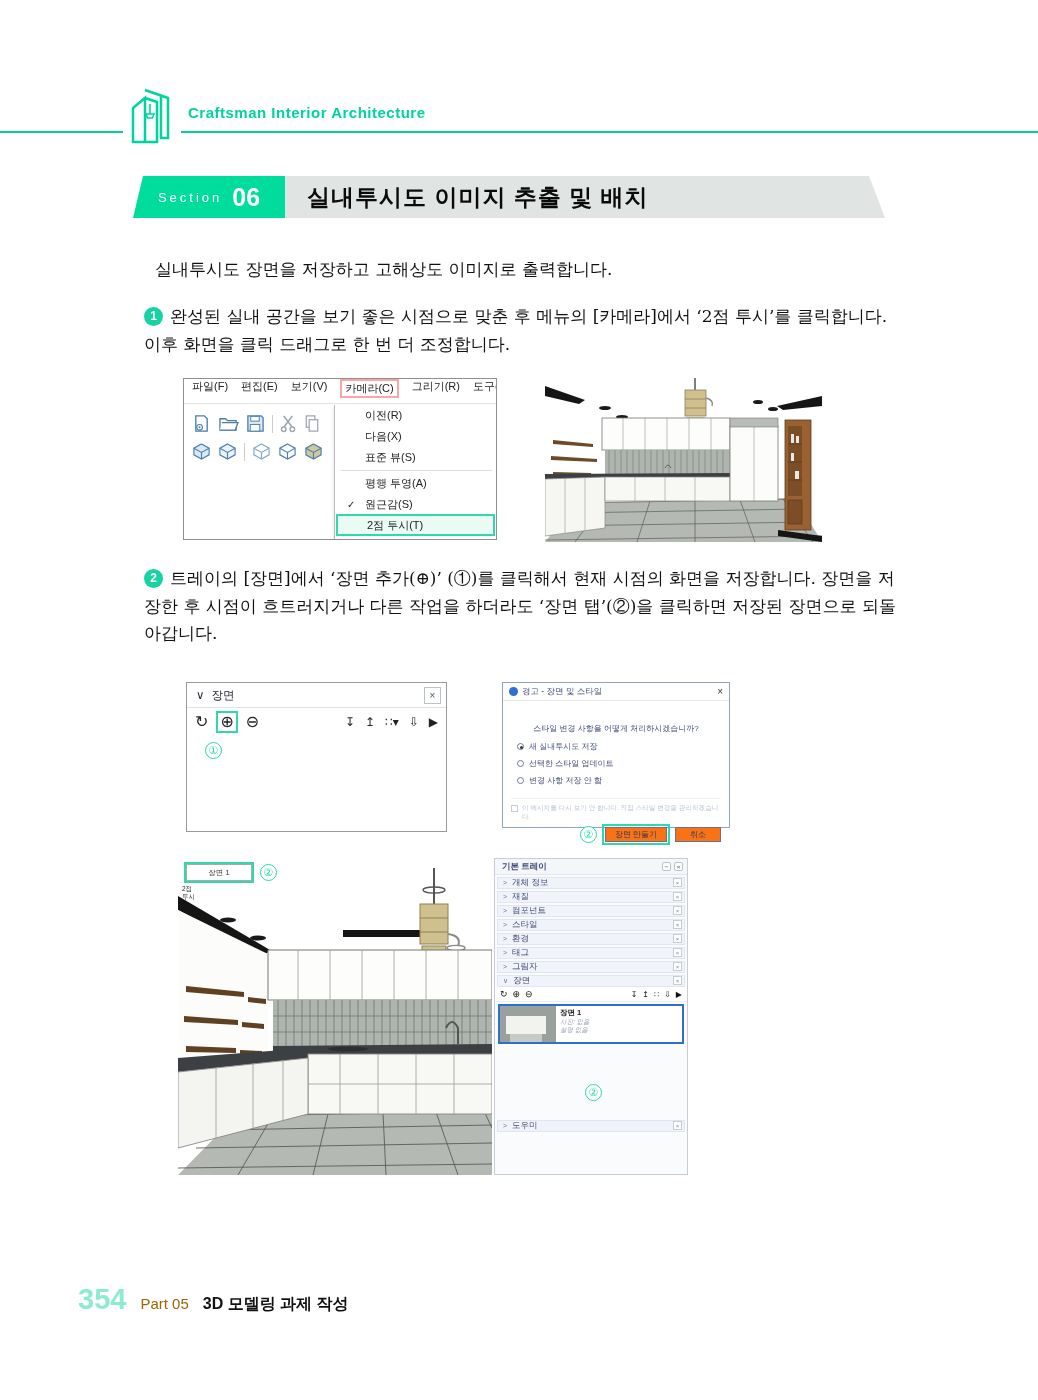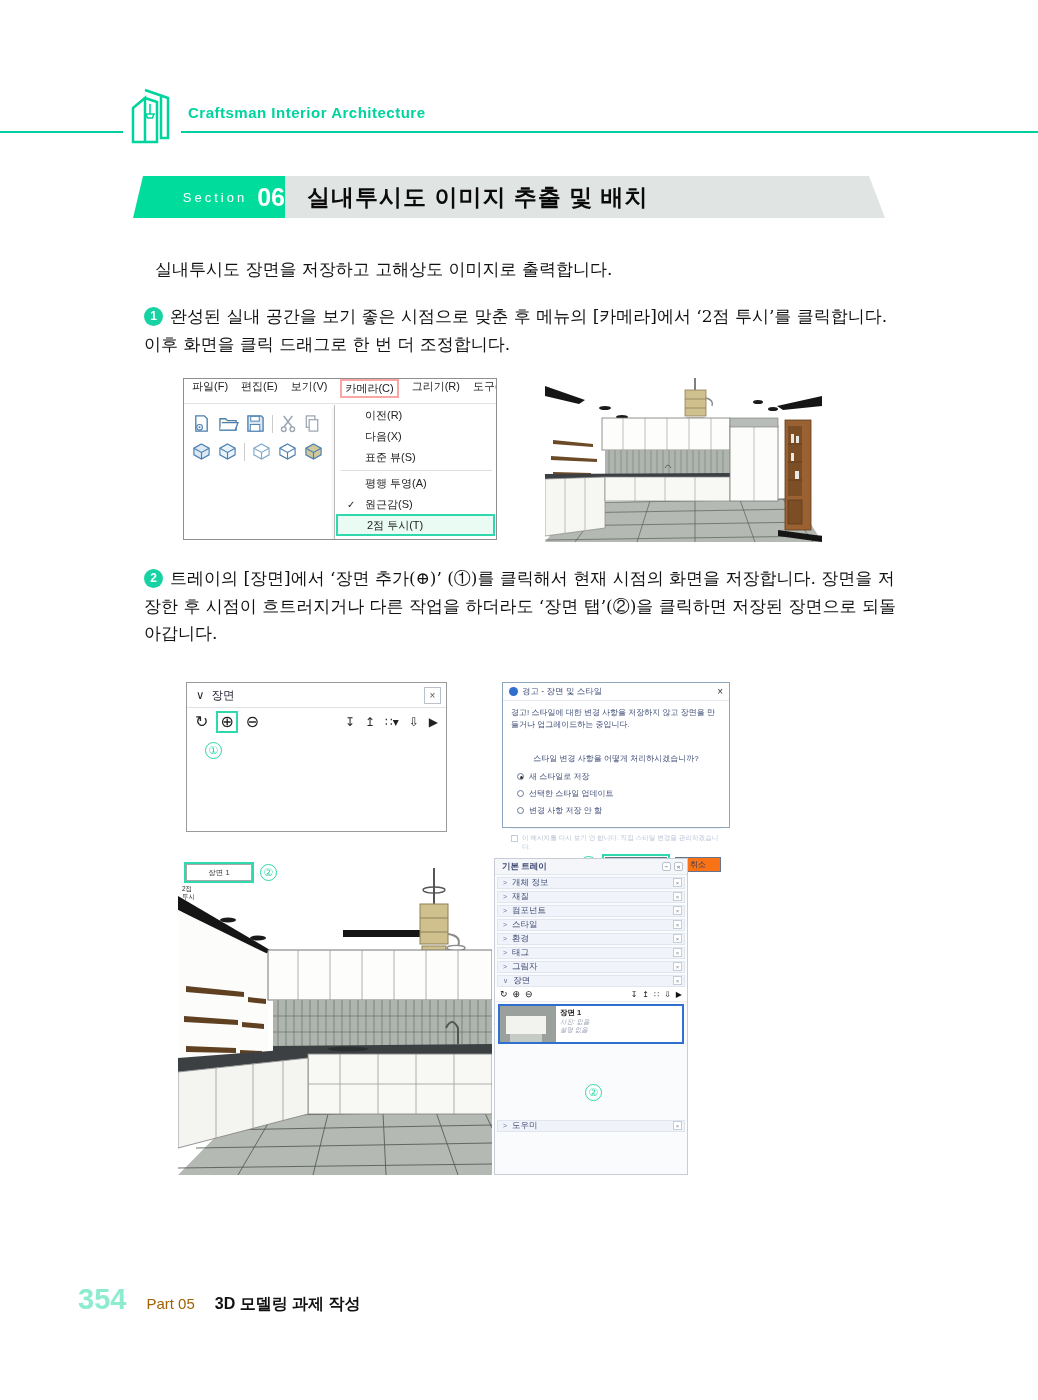--- a/index.html
+++ b/index.html
@@ -9,21 +9,21 @@
 
   
   .hdr-line { position:absolute; left:0; top:131px; width:1038px; height:2px; background:#00cfa0; }
   .logo { position:absolute; left:123px; top:84px; width:58px; height:62px; background:#fff; }
   .brand { position:absolute; left:188px; top:104px; font-size:15px; font-weight:bold;
            color:#00d49e; letter-spacing:.5px; }
 
   
   .sec-green { position:absolute; left:133px; top:176px; width:152px; height:42px; background:#00dc9b;
                clip-path:polygon(10px 0, 100% 0, 100% 100%, 0 100%);
-               display:flex; align-items:center; justify-content:flex-end; gap:10px; }
+               display:flex; align-items:center; justify-content:center; gap:10px; }
   .sec-green .lbl { color:#fff; font-size:13px; letter-spacing:3px; }
   .sec-green .num { color:#fff; font-size:25px; font-weight:bold; }
   .sec-gray { position:absolute; left:285px; top:176px; width:600px; height:42px; background:#e0e4e2;
               clip-path:polygon(0 0, calc(100% - 16px) 0, 100% 100%, 0 100%);
               display:flex; align-items:center; padding-left:22px; }
   .sec-gray .title { font-size:23px; font-weight:bold; color:#0a0a0a; letter-spacing:1px; }
 
   
   .serif { font-family:"DejaVu Serif", serif; }
   .intro { position:absolute; left:155px; top:256px; width:780px; font-size:17px; line-height:1.55; }
@@ -124,21 +124,21 @@
   .thumb { width:56px; height:100%; background:#9aa09c; position:relative; flex:0 0 auto; }
   .thumb::before { content:""; position:absolute; left:6px; top:10px; width:40px; height:18px; background:#f2f2ef;
                    box-shadow:0 12px 0 -4px #c7cbc5; }
   .sc-meta { padding:2px 0 0 4px; line-height:1.3; }
   .sc-name { font-weight:bold; font-size:7.5px; color:#222; }
   .sc-sub { font-size:6.5px; color:#9aa2b5; font-style:italic; }
   .tray-callout { position:absolute; left:90px; top:225px; }
   .tray-bottom { position:absolute; left:0; right:0; top:259px; }
 
   
-  .footer { position:absolute; left:78px; top:1283px; display:flex; align-items:baseline; gap:20px; }
+  .footer { position:absolute; left:78px; top:1283px; display:flex; align-items:baseline; gap:14px; }
   .pg-num { font-size:29px; font-weight:bold; color:#8deccf; }
   .part-lbl { font-size:15px; color:#a16207; }
   .part-title { font-size:16px; font-weight:bold; color:#111; }
 </style>
 </head>
 <body>
 
 <div class="page">
 
   <div class="hdr-line"></div>
@@ -379,25 +379,24 @@
     </div>
   </div>
   <span class="callout sp-callout">①</span>
 
   <div class="fig dlg-fig">
     <div class="dlg-head">
       <span class="dlg-ico"></span>
       <span class="dlg-title">경고 - 장면 및 스타일</span>
       <span class="dlg-x">×</span>
     </div>
-    <div class="dlg-body">경고! 스타일에 대한 변경 사항을 저장하지 않고 장면을 만들거나 업그레이드하는 중입니다.</div>
     <div class="dlg-body dlg-q">스타일 변경 사항을 어떻게 처리하시겠습니까?</div>
     <div class="radio-row">
       <span class="radio on"></span>
-      <span>새 스타일로 저장</span>
+      <span>새 실내투시도 저장</span>
     </div>
     <div class="radio-row">
       <span class="radio"></span>
       <span>선택한 스타일 업데이트</span>
     </div>
     <div class="radio-row">
       <span class="radio"></span>
       <span>변경 사항 저장 안 함</span>
     </div>
     <div class="chk-row">

